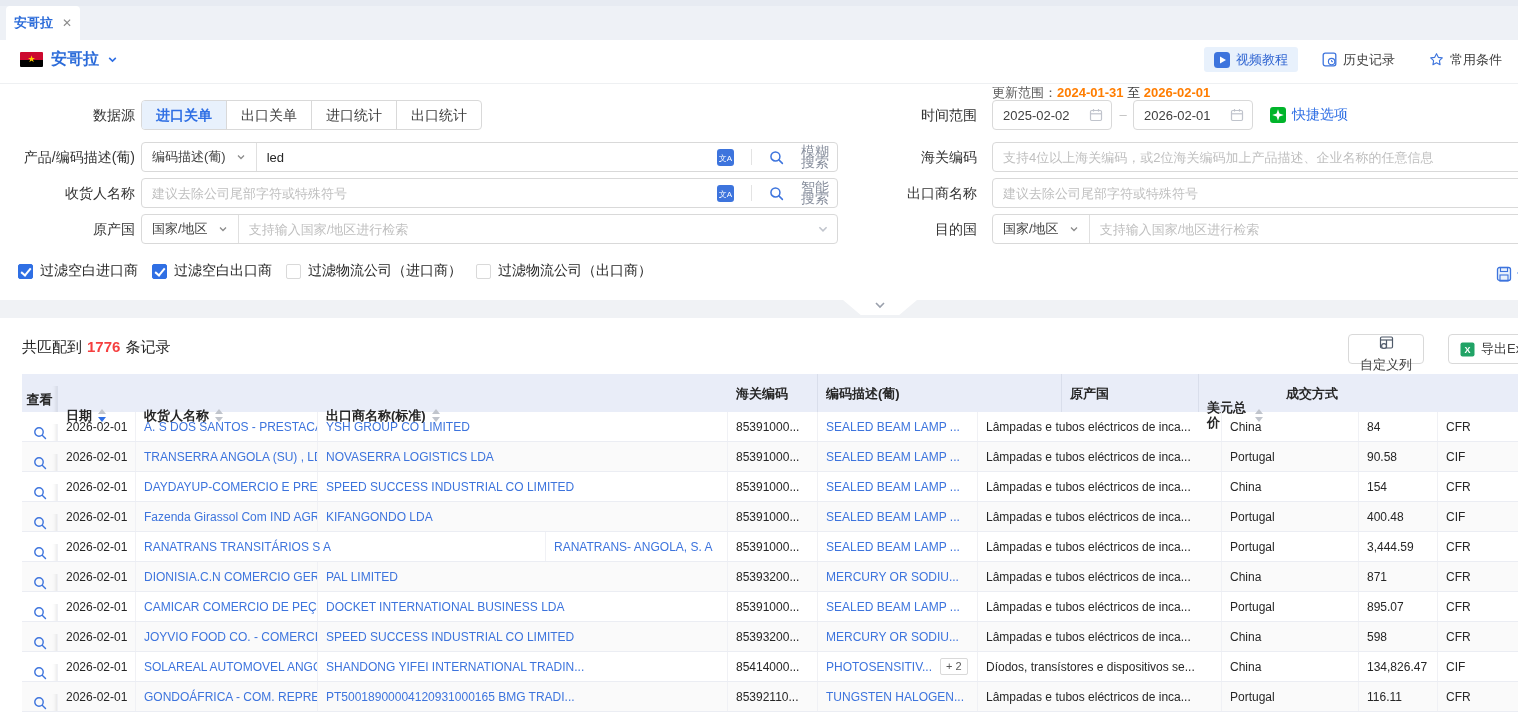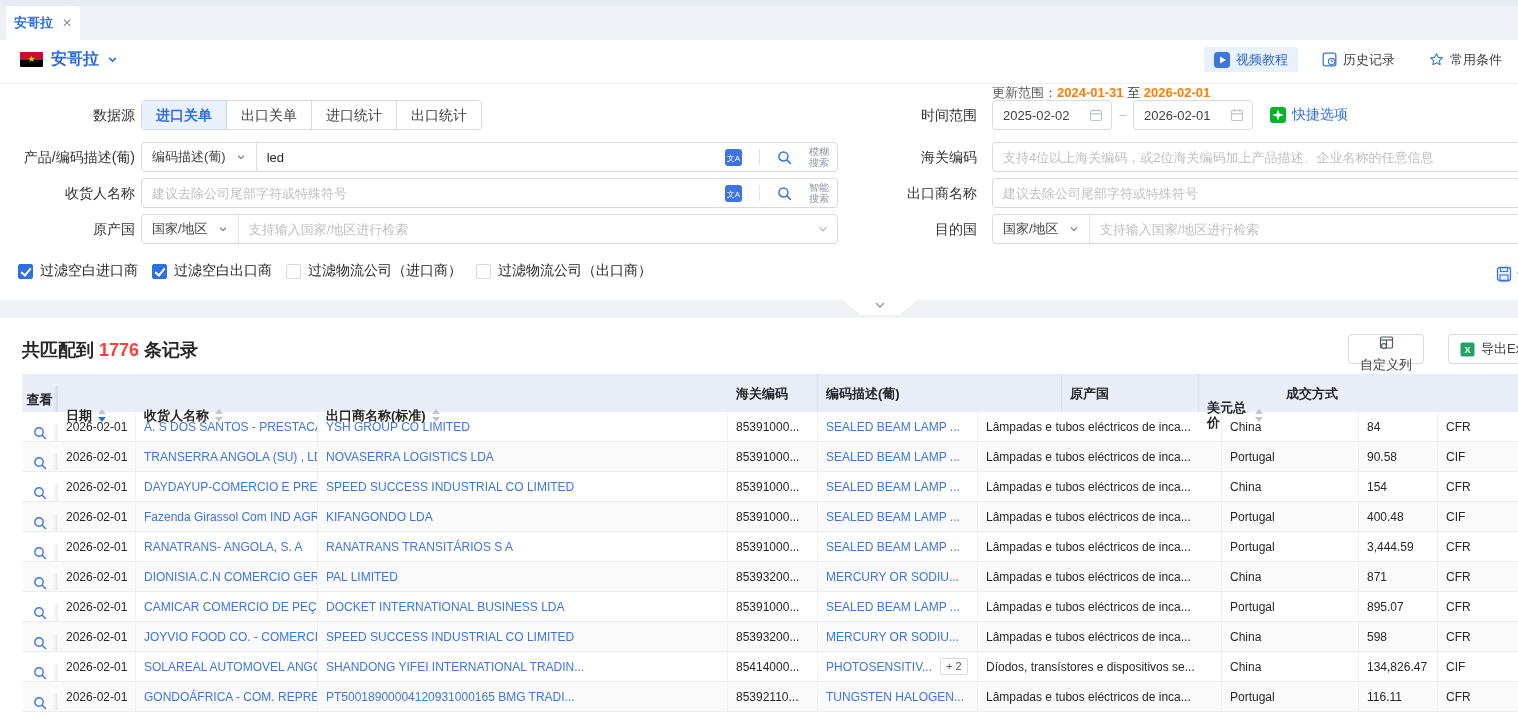--- a/index.html
+++ b/index.html
@@ -37,21 +37,21 @@
   .update-range { position:absolute; left:992px; top:84px; font-size:13px; color:#595959; white-space:nowrap; }
   .update-range b { color:#ff7d00; }
   .update-range .to { color:#404040; }
 
   .ctrl { position:absolute; display:flex; align-items:center; height:30px; border:1px solid #d9d9d9; border-radius:4px; background:#fff; }
   .ctrl .sel { display:flex; align-items:center; gap:10px; padding:0 10px; height:100%; font-size:13px; color:#404040; border-right:1px solid #e0e0e0; white-space:nowrap; cursor:pointer; }
   .ctrl input { flex:1; min-width:0; border:none; outline:none; background:transparent; font-size:13px; color:#262626; padding:0 10px; font-family:inherit; }
   .ctrl input::placeholder { color:#bfbfbf; }
   .suffix { display:flex; align-items:center; gap:17px; padding-right:8px; }
   .suffix .vdiv { width:1px; height:16px; background:#e3e3e3; }
-  .two-line { font-size:10px; line-height:11px; color:#8a919f; white-space:nowrap; }
+  .two-line { font-size:14px; line-height:11px; color:#8a919f; white-space:nowrap; }
   .datebox { position:absolute; display:flex; align-items:center; height:30px; width:120px; border:1px solid #d9d9d9; border-radius:4px; background:#fff; }
   .datebox .dval { flex:1; font-size:13px; color:#404040; padding:0 10px; }
   .datebox .cal { margin-right:8px; display:flex; }
   .range-dash { position:absolute; left:1115px; top:100px; width:16px; text-align:center; line-height:30px; color:#bfbfbf; font-size:13px; }
   .quick { position:absolute; left:1270px; top:100px; display:flex; align-items:center; gap:6px; height:30px; cursor:pointer; }
   .quick span { color:#2f6fe4; font-size:14px; }
 
   .cbrow { position:absolute; left:18px; top:262px; display:flex; align-items:center; gap:14px; }
   .cbitem { display:flex; align-items:center; gap:7px; cursor:pointer; }
   .cb { width:15px; height:15px; border:1px solid #d9d9d9; border-radius:2px; background:#fff; position:relative; flex:0 0 auto; }
@@ -59,21 +59,21 @@
   .cb.on::after { content:""; position:absolute; left:4px; top:1px; width:4px; height:8px; border:solid #fff; border-width:0 2px 2px 0; transform:rotate(40deg); }
   .cbitem span.lbl { font-size:14px; color:#262626; white-space:nowrap; }
   .save-partial { position:absolute; left:1496px; top:265px; display:flex; align-items:center; gap:5px; font-size:14px; color:#2f6fe4; white-space:nowrap; }
 
   .graystrip { position:absolute; left:0; top:300px; width:100%; height:18px; background:#f0f2f5; }
   .notch { position:absolute; left:843px; top:300px; width:74px; height:15px; background:#fff;
            clip-path:polygon(0 0,100% 0,76% 100%,24% 100%); display:flex; align-items:flex-start; justify-content:center; cursor:pointer; }
 
   
   .results { position:absolute; left:0; top:318px; width:100%; height:399px; background:#fff; }
-  .match-line { position:absolute; left:22px; top:20px; font-size:18px; font-weight:bold; color:#262626; }
+  .match-line { position:absolute; left:22px; top:20px; font-size:15px; font-weight:normal; color:#262626; }
   .match-line b { color:#f53f3f; padding:0 5px; }
   .rbtn { position:absolute; top:16px; height:30px; display:flex; align-items:center; gap:6px; border:1px solid #d9d9d9; border-radius:4px; background:#fff; font-size:13px; color:#404040; padding:0 11px; cursor:pointer; white-space:nowrap; }
   .rbtn.customize { left:1348px;flex-direction:column; }
   .rbtn.export { left:1448px; width:92px; }
 
   
   .table { position:absolute; left:22px; top:56px; width:1501px; }
   .thead { display:flex; height:38px; background:#e9edf8; }
   .th { display:flex; align-items:center; padding:0 8px; font-size:13px; font-weight:bold; color:#262626; border-right:1px solid #d9deeb; line-height:15px; }
   .th:last-child { border-right:none; }
@@ -465,22 +465,22 @@
     <div class="td c9">CIF</div>
   </div>
           <div class="trow">
     <div class="td c0">
       <svg width="14" height="14" viewBox="0 0 14 14">
                 <circle cx="6" cy="6" r="4.2" fill="none" stroke="#3d74dd" stroke-width="1.4"></circle>
                 <line x1="9.2" y1="9.2" x2="12.5" y2="12.5" stroke="#3d74dd" stroke-width="1.4" stroke-linecap="round"></line>
               </svg>
     </div>
     <div class="td c1">2026-02-01</div>
+    <div class="td c3 link">RANATRANS TRANSITÁRIOS S A</div>
     <div class="td c2 link">RANATRANS- ANGOLA, S. A</div>
-    <div class="td c3 link">RANATRANS TRANSITÁRIOS S A</div>
     <div class="td c4">85391000...</div>
     <div class="td c5">
       <span class="link" style="overflow:hidden;white-space:nowrap">SEALED BEAM LAMP ...</span>
 
     </div>
     <div class="td c6">Lâmpadas e tubos eléctricos de inca...</div>
     <div class="td c7">Portugal</div>
     <div class="td c8">3,444.59</div>
     <div class="td c9">CFR</div>
   </div>

